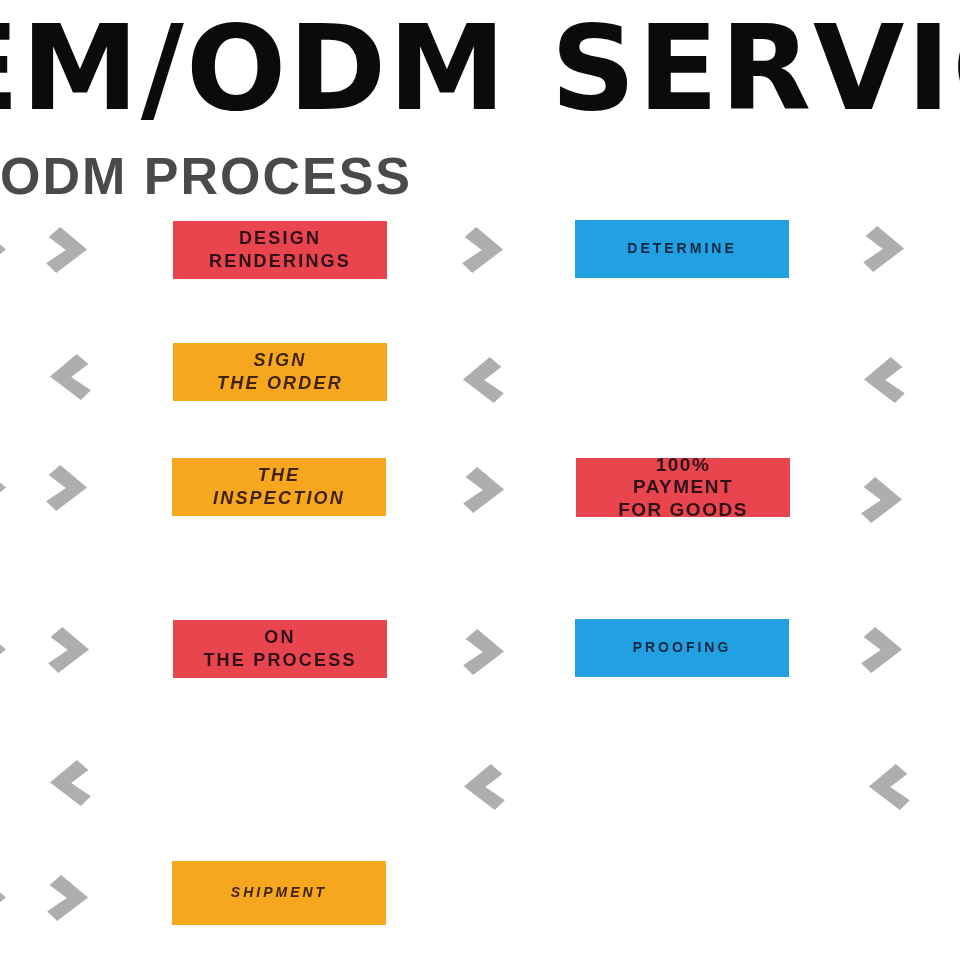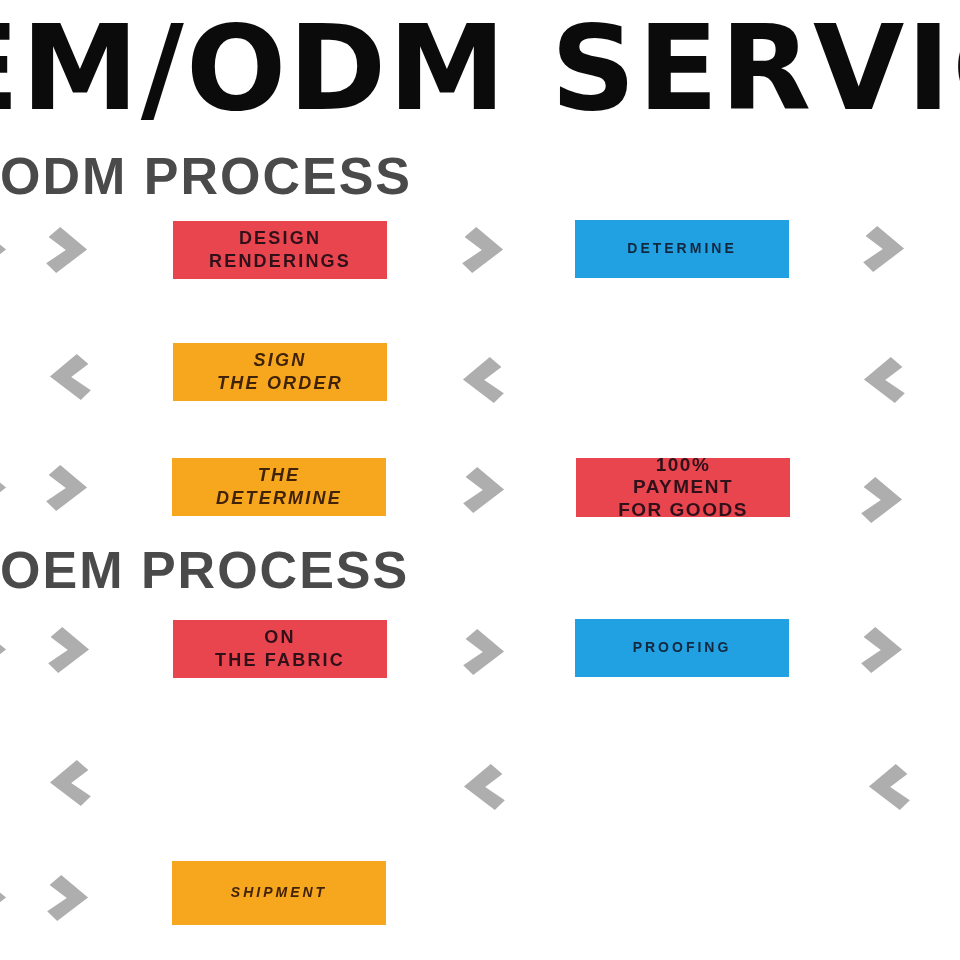--- a/index.html
+++ b/index.html
@@ -54,33 +54,32 @@
 
   <span class="chev left" style="left:50px;top:354px"></span>
   <div class="box orange" style="left:173px;top:343px">SIGN
 THE ORDER</div>
   <span class="chev left" style="left:463px;top:357px"></span>
   <span class="chev left" style="left:864px;top:357px"></span>
 
   <span class="chev" style="left:-34px;top:465px"></span>
   <span class="chev" style="left:47px;top:465px"></span>
   <div class="box orange" style="left:172px;top:458px">THE
-DETERMINE</div>
+INSPECTION</div>
   <span class="chev" style="left:464px;top:467px"></span>
   <div class="box red sm" style="left:576px;top:458px;height:59px">100%
 PAYMENT
 FOR GOODS</div>
   <span class="chev" style="left:862px;top:477px"></span>
 
-  <div class="section-heading heading-oem">OEM PROCESS</div>
 
   <span class="chev" style="left:-34px;top:627px"></span>
   <span class="chev" style="left:49px;top:627px"></span>
   <div class="box red" style="left:173px;top:620px">ON
-THE FABRIC</div>
+THE PROCESS</div>
   <span class="chev" style="left:464px;top:629px"></span>
   <div class="box blue lg" style="left:575px;top:619px">PROOFING</div>
   <span class="chev" style="left:862px;top:627px"></span>
 
   <span class="chev left" style="left:50px;top:760px"></span>
   <span class="chev left" style="left:464px;top:764px"></span>
   <span class="chev left" style="left:869px;top:764px"></span>
 
   <span class="chev" style="left:-34px;top:875px"></span>
   <span class="chev" style="left:48px;top:875px"></span>

